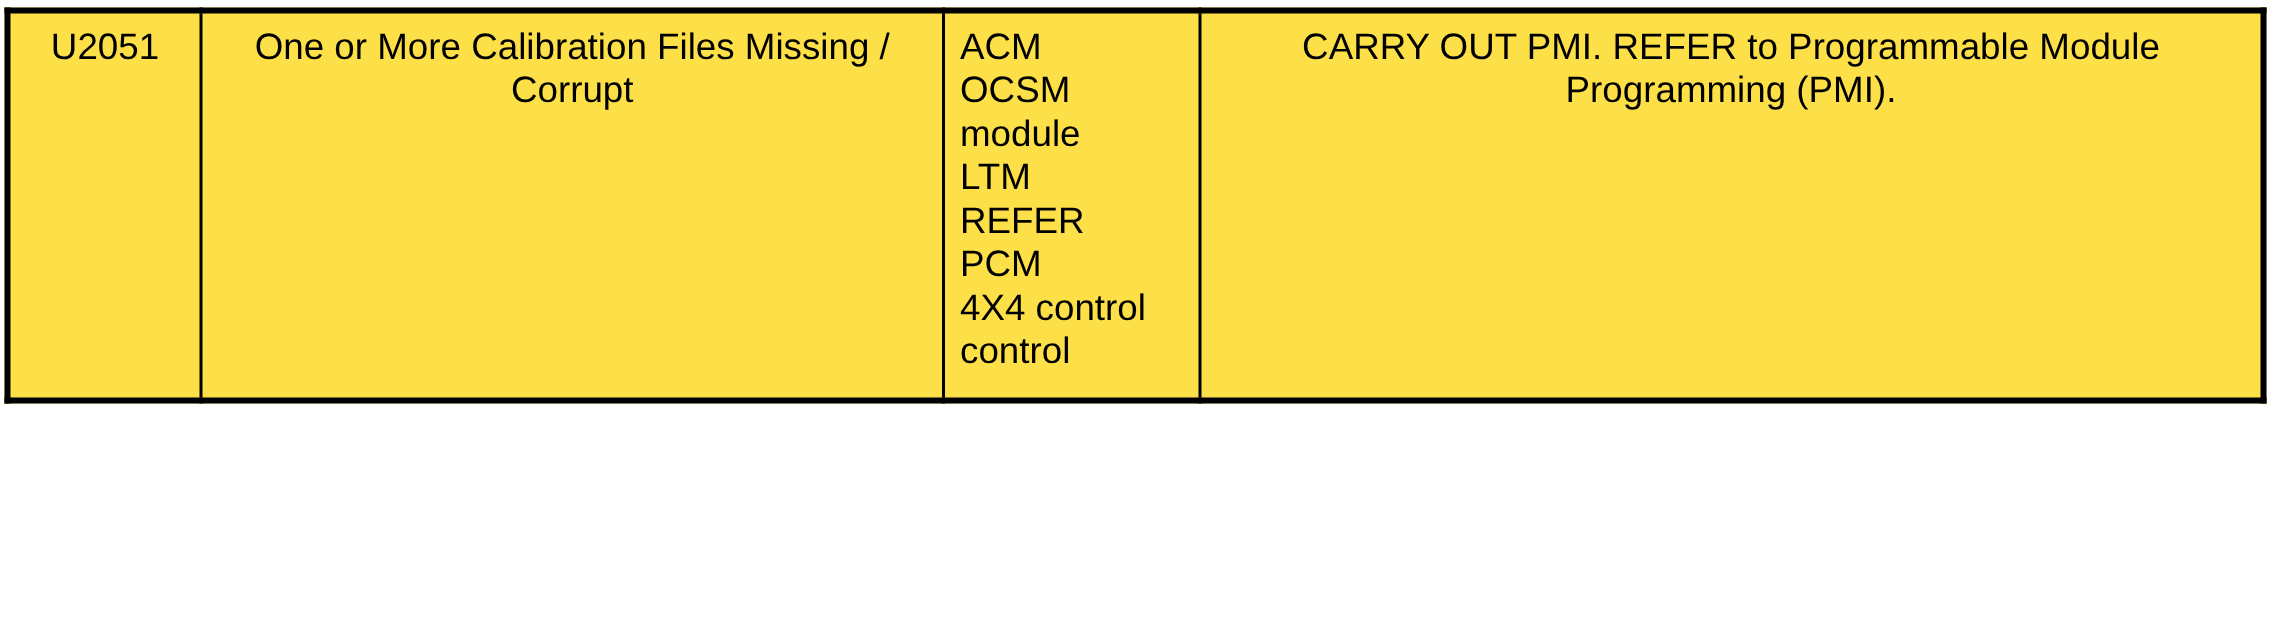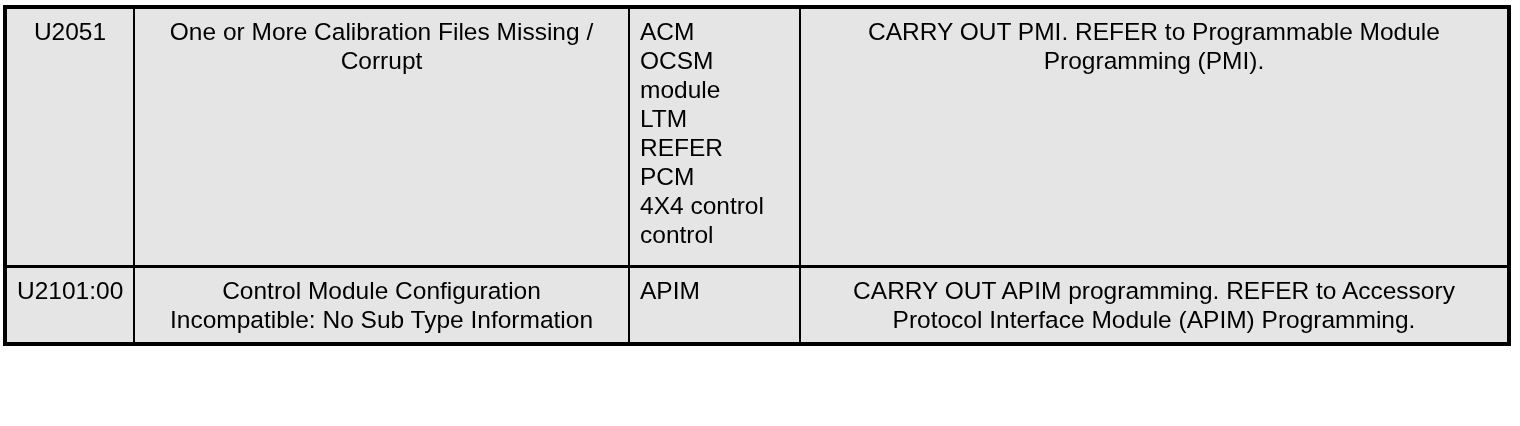--- a/index.html
+++ b/index.html
@@ -9,21 +9,21 @@
     width: 1520px;
     height: 426px;
     overflow: hidden;
     font-family: "Liberation Sans", sans-serif;
   }
   table.dtc-table {
     border-collapse: collapse;
     table-layout: fixed;
     width: 1504px;
     margin: 5px 10px 0 3px;
-    background: #e5e5e5;
+    background: #fde047;
     border: 4px solid #000000;
   }
   table.dtc-table td {
     border: 2px solid #000000;
     border-top-width: 3px;
     border-bottom-width: 3px;
     vertical-align: top;
     padding: 8px 10px;
     font-size: 24.5px;
     line-height: 29px;
@@ -64,24 +64,14 @@
           <div class="module-line">ACM</div>
           <div class="module-line">OCSM module</div>
           <div class="module-line">LTM</div>
           <div class="module-line">REFER</div>
           <div class="module-line">PCM</div>
           <div class="module-line">4X4 control control</div>
         </td>
         <td class="cell-action">CARRY OUT PMI. REFER to Programmable Module
 Programming (PMI).</td>
       </tr>
-      <tr class="row-2">
-        <td class="cell-code">U2101:00</td>
-        <td class="cell-desc">Control Module Configuration
-Incompatible: No Sub Type Information</td>
-        <td class="cell-modules">
-          <div class="module-line">APIM</div>
-        </td>
-        <td class="cell-action">CARRY OUT APIM programming. REFER to Accessory
-Protocol Interface Module (APIM) Programming.</td>
-      </tr>
     </tbody>
 </table>
 
 </body></html>

